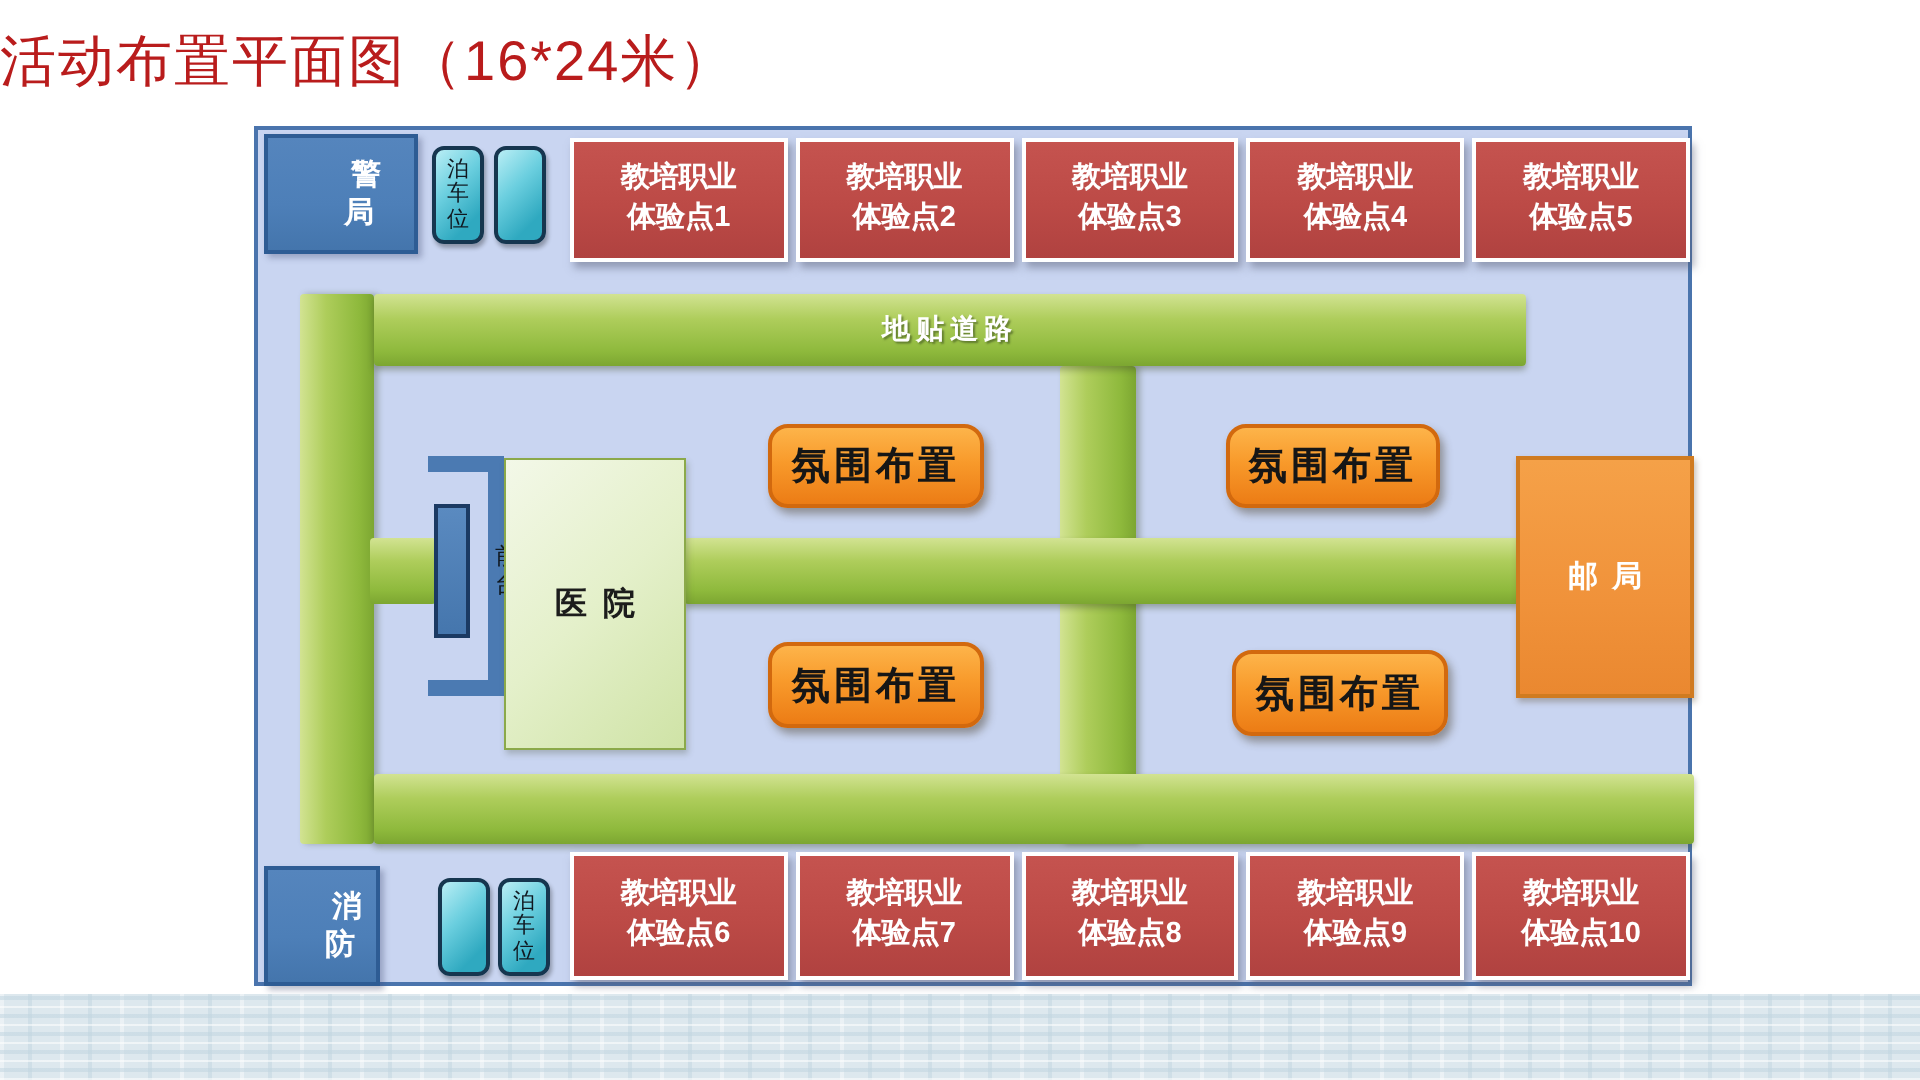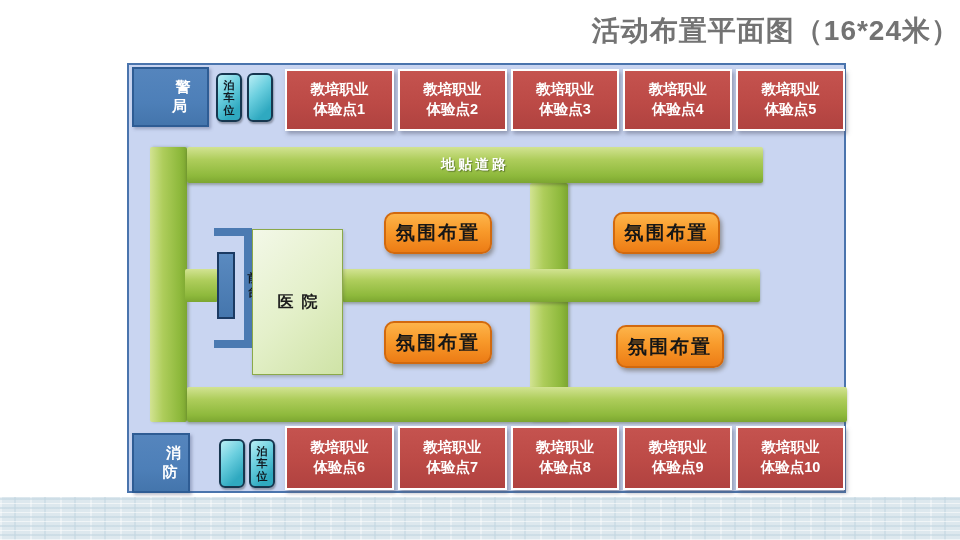--- a/index.html
+++ b/index.html
@@ -3,21 +3,21 @@
 <meta charset="utf-8">
 <style>
   html,body{margin:0;padding:0;}
   body{
     width:960px;height:540px;position:relative;overflow:hidden;
     background:#ffffff;
     font-family:"Liberation Sans","DejaVu Sans",sans-serif;
   }
   .title{
     position:absolute;top:12px;left:0;width:100%;
-    text-align:right;font-size:28px;font-weight:bold;color:#737373;
+    text-align:left;font-size:28px;font-weight:normal;color:#b91c1c;
     letter-spacing:1px;
   }
   .panel{
     position:absolute;left:127px;top:63px;width:719px;height:430px;
     background:var(--panel-bg,#c9d5f1);
     border:2px solid var(--panel-border,#4a74ad);
     box-sizing:border-box;
   }
   .panel *{box-sizing:border-box;}
   .abs{position:absolute;}
@@ -30,21 +30,21 @@
     box-shadow:2px 2px 3px rgba(60,70,110,.35);
     padding-left:25px;
   }
   .teal{
     background:linear-gradient(135deg,#b9eef5 0%,#6bcfdf 40%,var(--teal-dark,#2fa9c0) 80%);
     border:2px solid #16364f;border-radius:6px;
     box-shadow:1px 2px 2px rgba(0,0,0,.3);
   }
   .vtext{
     width:13px;margin:auto;word-break:break-all;line-height:1.12;
-    font-weight:bold;color:#101820;text-align:center;
+    font-weight:normal;color:#101820;text-align:center;
   }
   .red-row{display:flex;gap:4px;}
   .red-box{
     flex:1;
     background:linear-gradient(180deg,#c5534f 0%,var(--red-box,#bc4a46) 55%,#b04240 100%);
     border:2px solid #ffffff;color:#fff;font-weight:bold;font-size:14.5px;
     line-height:1.35;white-space:pre-line;
     box-shadow:2px 3px 4px rgba(90,95,120,.5);
   }
   .road-h{
@@ -139,20 +139,23 @@
   <div class="abs hospital center" style="left:123px;top:164px;width:91px;height:146px;font-weight:bold;">
     <span>医院</span>
   </div>
 
   <div class="abs ambience center" style="left:255px;top:147px;width:108px;height:42px;">氛围布置</div>
   <div class="abs ambience center" style="left:255px;top:256px;width:108px;height:43px;">氛围布置</div>
   <div class="abs ambience center" style="left:484px;top:147px;width:107px;height:42px;">氛围布置</div>
   <div class="abs ambience center" style="left:487px;top:260px;width:108px;height:43px;">氛围布置</div>
 
 
+  <div class="abs post-office center" style="left:629px;top:163px;width:89px;height:121px;">
+    <span>邮局</span>
+  </div>
 
   <div class="abs blue-box center" style="left:3px;top:368px;width:58px;height:60px;">
     <span>消防</span>
   </div>
   <div class="abs teal" style="left:90px;top:374px;width:26px;height:49px;"></div>
   <div class="abs teal center" style="left:120px;top:374px;width:26px;height:49px;">
     <span class="vtext" style="font-size:11px;">泊车位</span>
   </div>
 
   <div class="abs red-row" style="left:156px;top:361px;width:560px;height:64px;">

